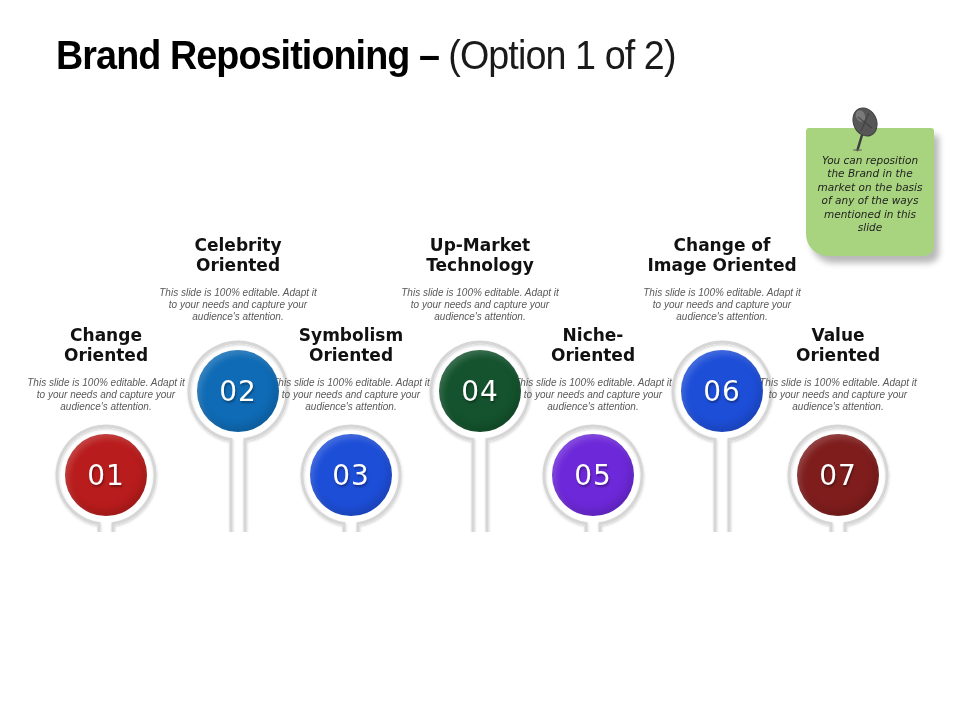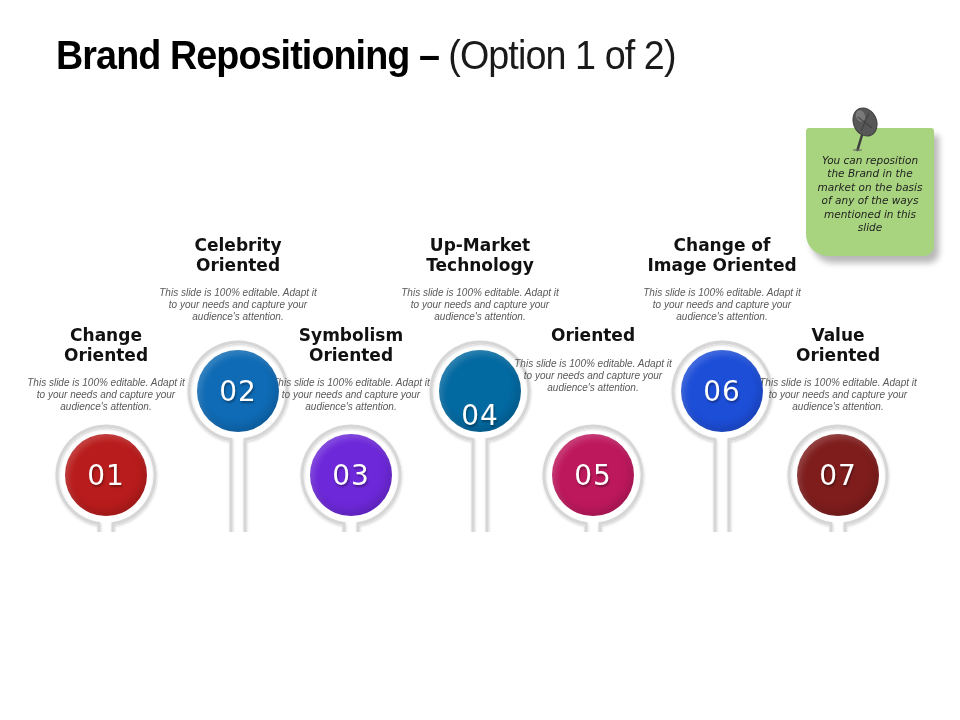--- a/index.html
+++ b/index.html
@@ -114,20 +114,21 @@
   </div>
   <div class="item-text rowtop" style="left:395px">
     <h3 class="item-title">
         <span>Up-Market</span>
         <span>Technology</span>
       </h3>
     <p class="item-desc">This slide is 100% editable. Adapt it to your needs and capture your audience's attention.</p>
   </div>
   <div class="item-text rowbottom" style="left:508px">
     <h3 class="item-title">
+        <span>Niche-</span>
         <span>Oriented</span>
       </h3>
     <p class="item-desc">This slide is 100% editable. Adapt it to your needs and capture your audience's attention.</p>
   </div>
   <div class="item-text rowtop" style="left:637px">
     <h3 class="item-title">
         <span>Change of</span>
         <span>Image Oriented</span>
       </h3>
     <p class="item-desc">This slide is 100% editable. Adapt it to your needs and capture your audience's attention.</p>
@@ -139,27 +140,27 @@
       </h3>
     <p class="item-desc">This slide is 100% editable. Adapt it to your needs and capture your audience's attention.</p>
   </div>
 
   <div class="num-circle" style="left: 65px; top: 434px; background: #b91c1c; text-align: right;">
     <span class="num">01</span>
   </div>
   <div class="num-circle" style="left: 197px; top: 350px; background: rgb(15, 107, 181);">
     <span class="num">02</span>
   </div>
-  <div class="num-circle" style="left: 310px; top: 434px; background: #6d28d9;">
+  <div class="num-circle" style="left: 310px; top: 434px; background: #1d4ed8;">
     <span class="num">03</span>
   </div>
-  <div class="num-circle" style="left: 439px; top: 350px; background: #0369a1; align-items: flex-end;">
+  <div class="num-circle" style="left: 439px; top: 350px; background: #14532d;">
     <span class="num">04</span>
   </div>
-  <div class="num-circle" style="left: 552px; top: 434px; background: #be185d;">
+  <div class="num-circle" style="left: 552px; top: 434px; background: #6d28d9;">
     <span class="num">05</span>
   </div>
   <div class="num-circle" style="left: 681px; top: 350px; background: #1d4ed8;">
     <span class="num">06</span>
   </div>
   <div class="num-circle" style="left: 797px; top: 434px; background: #7f1d1d;">
     <span class="num">07</span>
   </div>
 
   <div class="sticky-note" style="background: rgb(168, 212, 127);">

